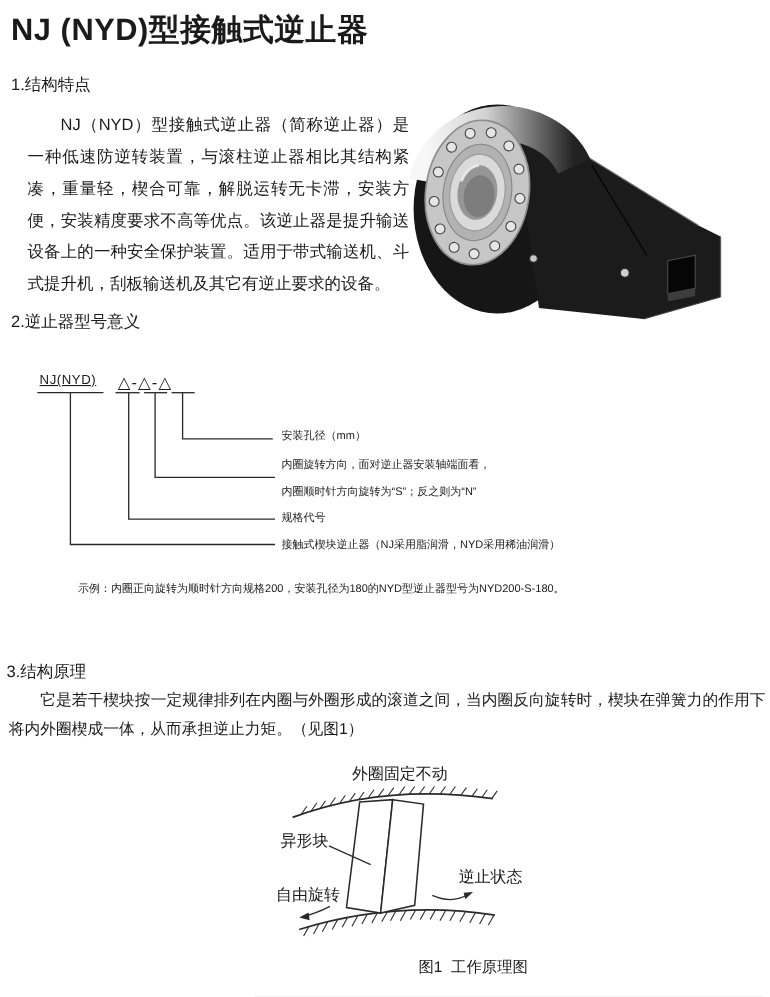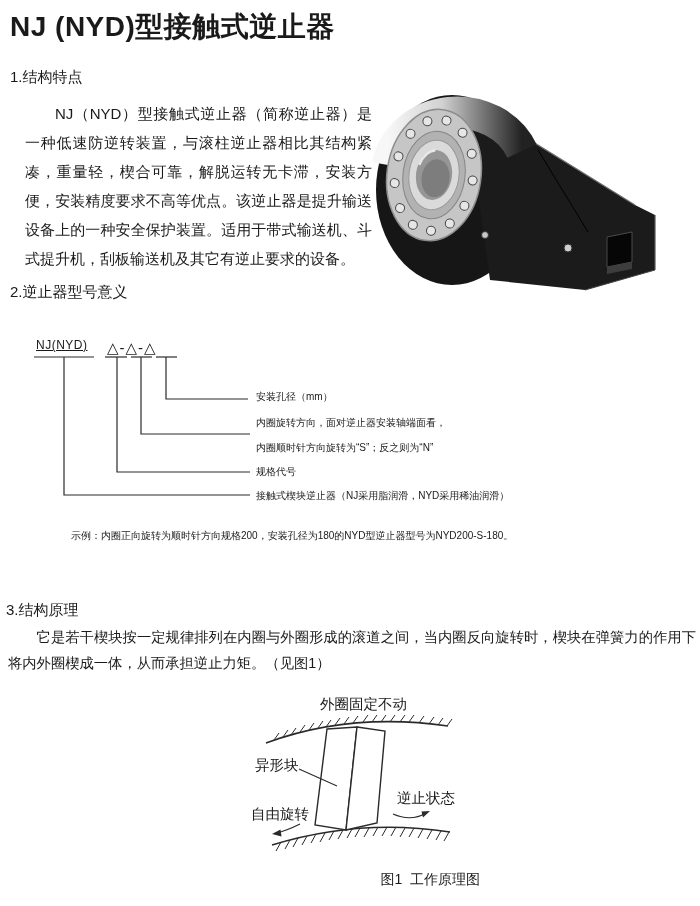--- a/index.html
+++ b/index.html
@@ -174,17 +174,17 @@
       <path d="M 70,134 Q 56,141 46,143" stroke-width="1.2"></path>
       <polygon points="42,144 50.5,139.5 51.5,146.5" fill="#2a2a2a" stroke="none"></polygon>
 
       <path d="M 163,124 Q 181,132 196,123" stroke-width="1.2"></path>
       <polygon points="200,121 193,127.5 191.5,121.5" fill="#2a2a2a" stroke="none"></polygon>
     </g>
   </svg>
 
   <div class="abs fig-label" style="left:320px;top:696px;">外圈固定不动</div>
   <div class="abs fig-label" style="left:255px;top:757px;">异形块</div>
-  <div class="abs fig-label" style="left:397px;top:790px;">逆止状态</div>
+  <div class="abs fig-label" style="left:417px;top:790px;">逆止状态</div>
   <div class="abs fig-label" style="left:251px;top:806px;text-align:right;">自由旋转</div>
   <div class="abs caption" style="left:230px;top:871px;width:250px;">图1  工作原理图</div>
 
 </div>
 
 </body></html>

